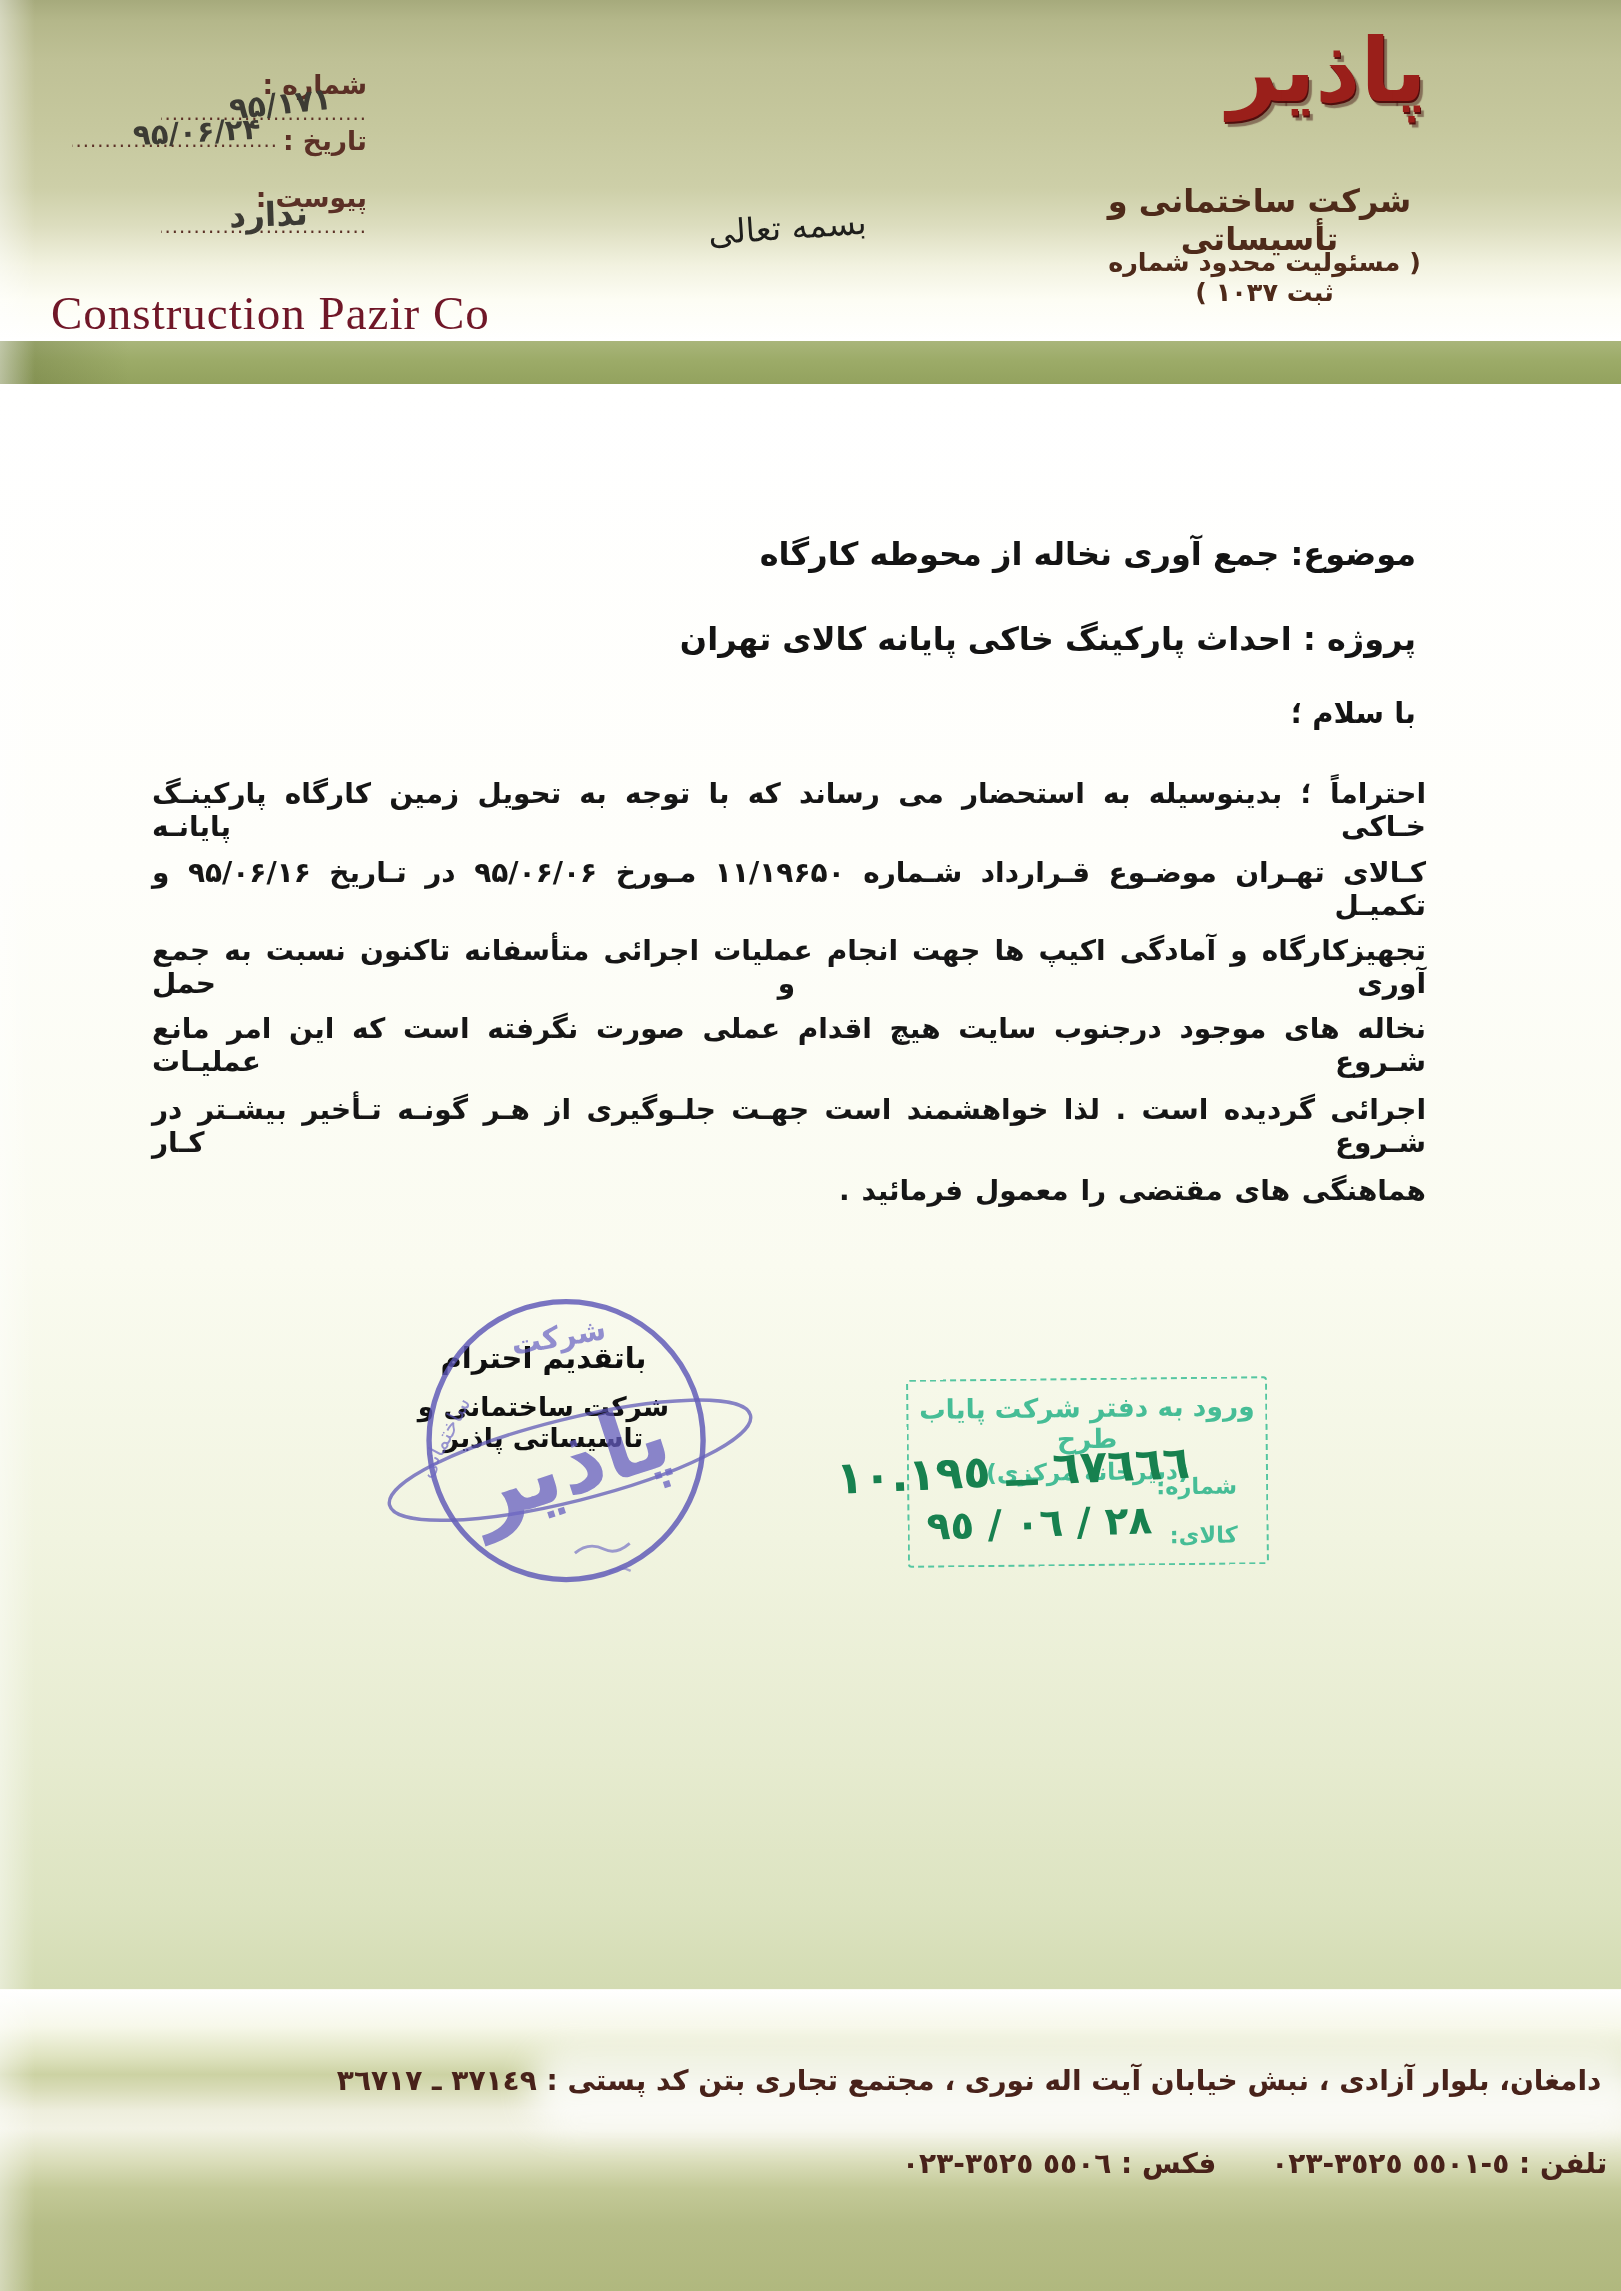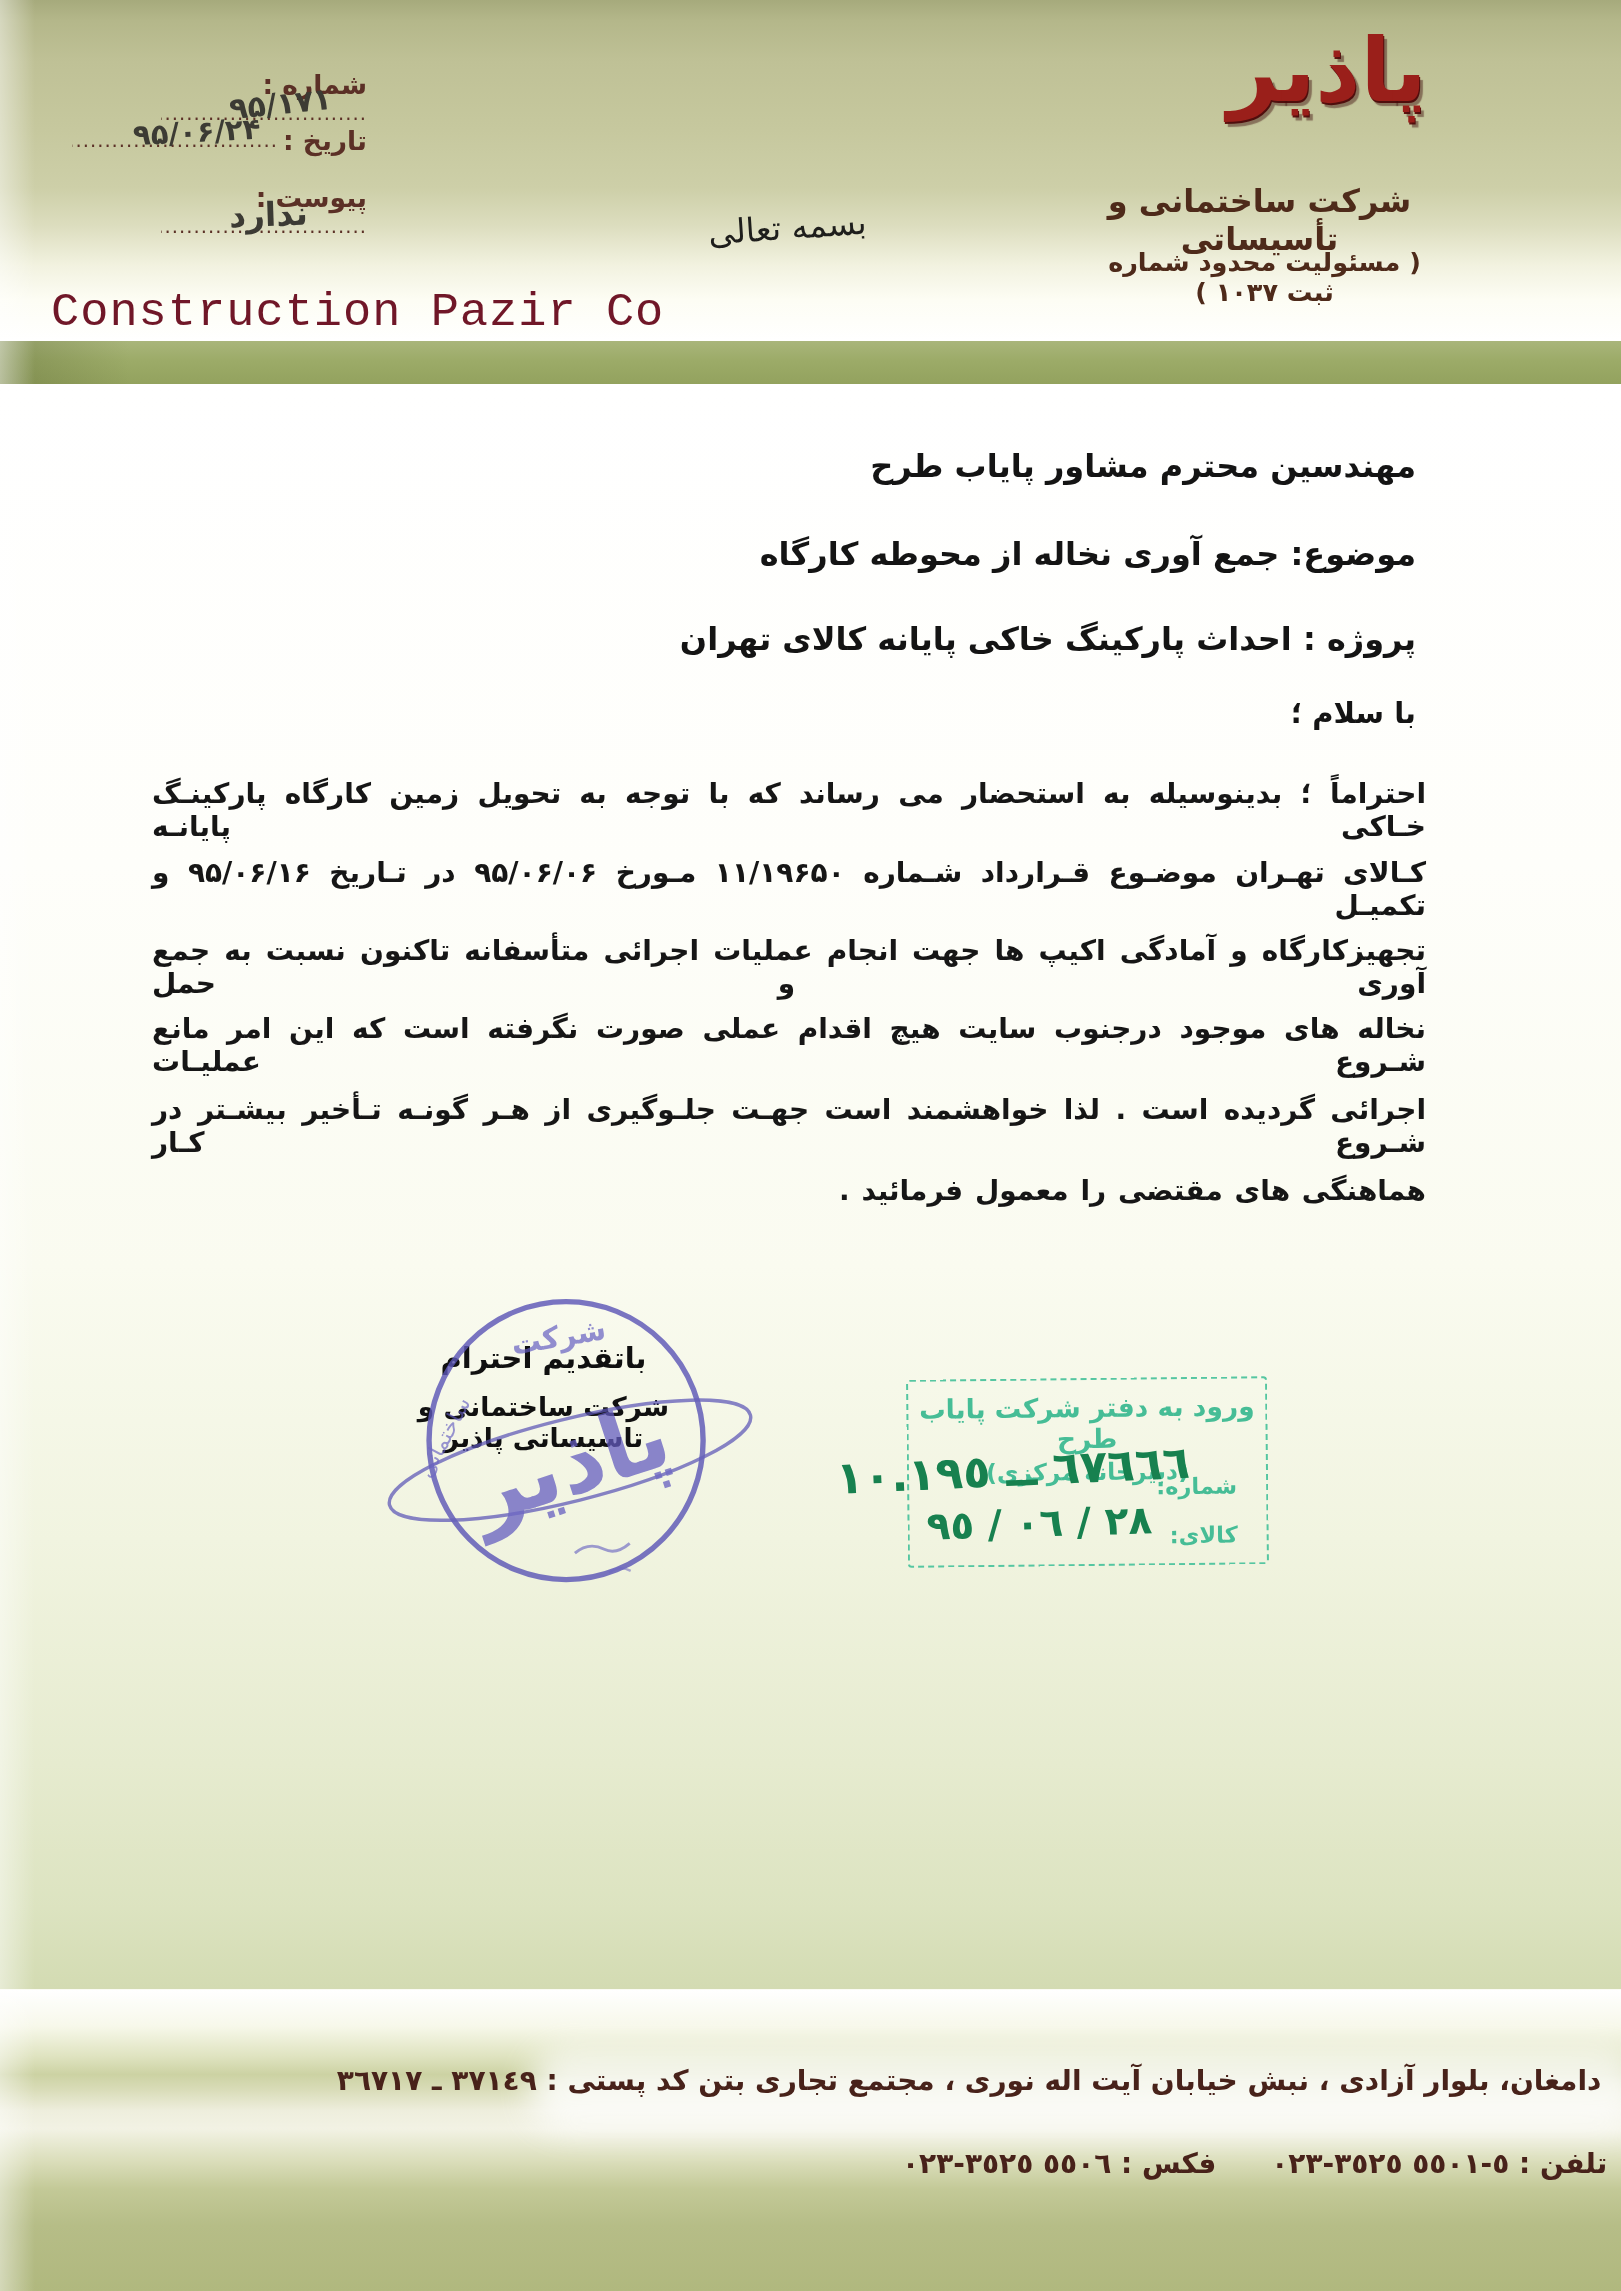--- a/index.html
+++ b/index.html
@@ -34,21 +34,21 @@
   .v-att{right:59px;top:-17.6px;font-size:33px;transform:rotate(-2deg);}
   .logo{left:1227px;top:19.6px;width:200px;text-align:center;direction:rtl;z-index:2;
     font-size:88px;font-weight:bold;color:#9a1f1a;line-height:1.15;
     text-shadow:3.9px 4.9px 1px rgba(60,12,10,.45),1px 2px 0 #601210;}
   .company-name{left:1088px;top:182px;width:343px;text-align:center;direction:rtl;z-index:2;
     font-size:32px;font-weight:bold;color:#4e2a1a;}
   .reg-line{left:1100px;top:247px;width:329px;text-align:center;direction:rtl;z-index:2;
     font-size:25.5px;font-weight:bold;color:#4e2a1a;}
   .bismillah{left:708px;top:208px;z-index:2;font-size:33px;color:#1e1e1c;direction:rtl;
     transform:rotate(-4deg);}
-  .latin-name{left:51px;top:286px;z-index:2;font-family:Liberation Mono, monospace;
+  .latin-name{left:51px;top:286px;z-index:2;font-family:Liberation Serif, serif;
     font-size:47px;color:#701728;letter-spacing:1px;}
   
   .ltr-line{left:152px;width:1264px;direction:rtl;z-index:2;color:#141414;font-weight:bold;white-space:nowrap;}
   .head-line{font-size:32px;text-align:right;padding-right:11.8px;}
   .salut{font-size:29px;text-align:right;padding-right:2px;}
   .jline{left:152px;width:1274px;direction:rtl;z-index:2;color:#161616;font-weight:bold;
     font-size:28px;text-align:justify;text-align-last:justify;word-spacing:2px;white-space:normal;}
   .jline.last{text-align:right;text-align-last:right;}
   
   .sig-block{left:380px;top:1341px;width:327px;text-align:center;direction:rtl;z-index:2;color:#101010;}
@@ -107,21 +107,20 @@
       <span class="meta-value v-att">ندارد</span>
     </span>
   </div>
 
   <div class="abs logo">پاذیر</div>
   <div class="abs company-name">شرکت ساختمانی و تأسیساتی</div>
   <div class="abs reg-line">( مسئولیت محدود  شماره ثبت ۱۰۳۷ )</div>
   <div class="abs bismillah">بسمه تعالی</div>
   <div class="abs latin-name">Construction Pazir Co</div>
 
-  <div class="abs ltr-line head-line" style="top:447px">مهندسین محترم مشاور پایاب طرح</div>
   <div class="abs ltr-line head-line" style="top:535px">موضوع: جمع آوری نخاله از محوطه کارگاه</div>
   <div class="abs ltr-line head-line" style="top:620px">پروژه : احداث پارکینگ خاکی پایانه کالای تهران</div>
   <div class="abs ltr-line salut" style="top:696px">با سلام ؛</div>
 
   <div class="abs jline" style="top:777px">احتراماً ؛ بدینوسیله به استحضار می رساند که با توجه به تحویل زمین کارگاه پارکینـگ خـاکی پایانـه</div>
   <div class="abs jline" style="top:856px">کـالای تهـران موضـوع قـرارداد شـماره ۱۱/۱۹۶۵۰ مـورخ ۹۵/۰۶/۰۶ در تـاریخ ۹۵/۰۶/۱۶ و تکمیـل</div>
   <div class="abs jline" style="top:934px">تجهیزکارگاه و آمادگی اکیپ ها جهت انجام عملیات اجرائی متأسفانه تاکنون نسبت به جمع آوری و حمل</div>
   <div class="abs jline" style="top:1012px">نخاله های موجود درجنوب سایت هیچ اقدام عملی صورت نگرفته است که این امر مانع شـروع عملیـات</div>
   <div class="abs jline last" style="top:1174px">هماهنگی های مقتضی را معمول فرمائید .</div>
   <div class="abs jline" style="top:1093px">اجرائی گردیده است . لذا خواهشمند است جهـت جلـوگیری از هـر گونـه تـأخیر بیشـتر در شـروع کـار</div>

